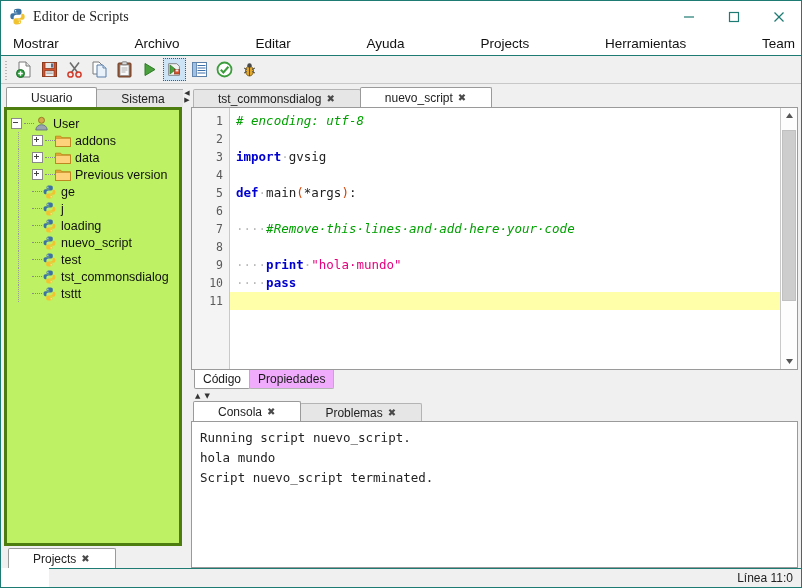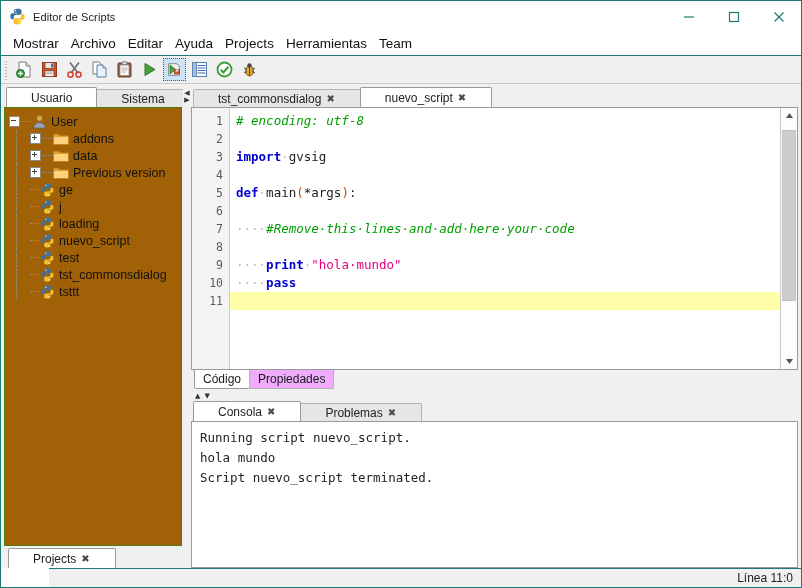--- a/index.html
+++ b/index.html
@@ -36,23 +36,24 @@
     align-items: center;
     padding-left: 8px;
   }
   .py-icon {
     width: 17px; height: 17px;
     position: relative;
     margin-right: 7px;
     flex: 0 0 auto;
   }
   #window-title {
-    font-size: 11px;
+    font-size: 14px;
     color: #1b1b1b;
     letter-spacing: 0.1px;
+    font-family: Liberation Serif, serif;
   }
   #win-controls {
     position: absolute;
     right: 0; top: 0;
     height: 31px;
     display: flex;
   }
   .win-btn {
     width: 45px; height: 31px;
     display: flex; align-items: center; justify-content: center;
@@ -61,20 +62,21 @@
 
   
   #menubar {
     height: 23px;
     min-height: 23px;
     background: #ffffff;
     display: flex;
     align-items: center;
     padding-left: 6px;
     border-bottom: 1px solid #1e7b74;
+    justify-content: space-between;
   }
   .menu-item {
     font-size: 13.5px;
     padding: 2px 6px;
     color: #111;
     white-space: nowrap;
   }
 
   
   #toolbar {
@@ -157,22 +159,22 @@
   .tab-close {
     font-family: "DejaVu Sans", sans-serif;
     font-size: 10px;
     color: #4a4a4a;
     line-height: 1;
     display: inline-block;
     padding: 1px 1px;
   }
   #tree-box {
     flex: 1;
-    background: #a16207;
-    border: 1px solid #4d7c0f;
+    background: #bef264;
+    border: 3px solid #4d7c0f;
     margin-right: 1px;
     overflow: hidden;
     position: relative;
     min-height: 0;
   }
   #tree {
     padding: 5px 0 0 4px;
     font-size: 12.5px;
   }
   .trow {

